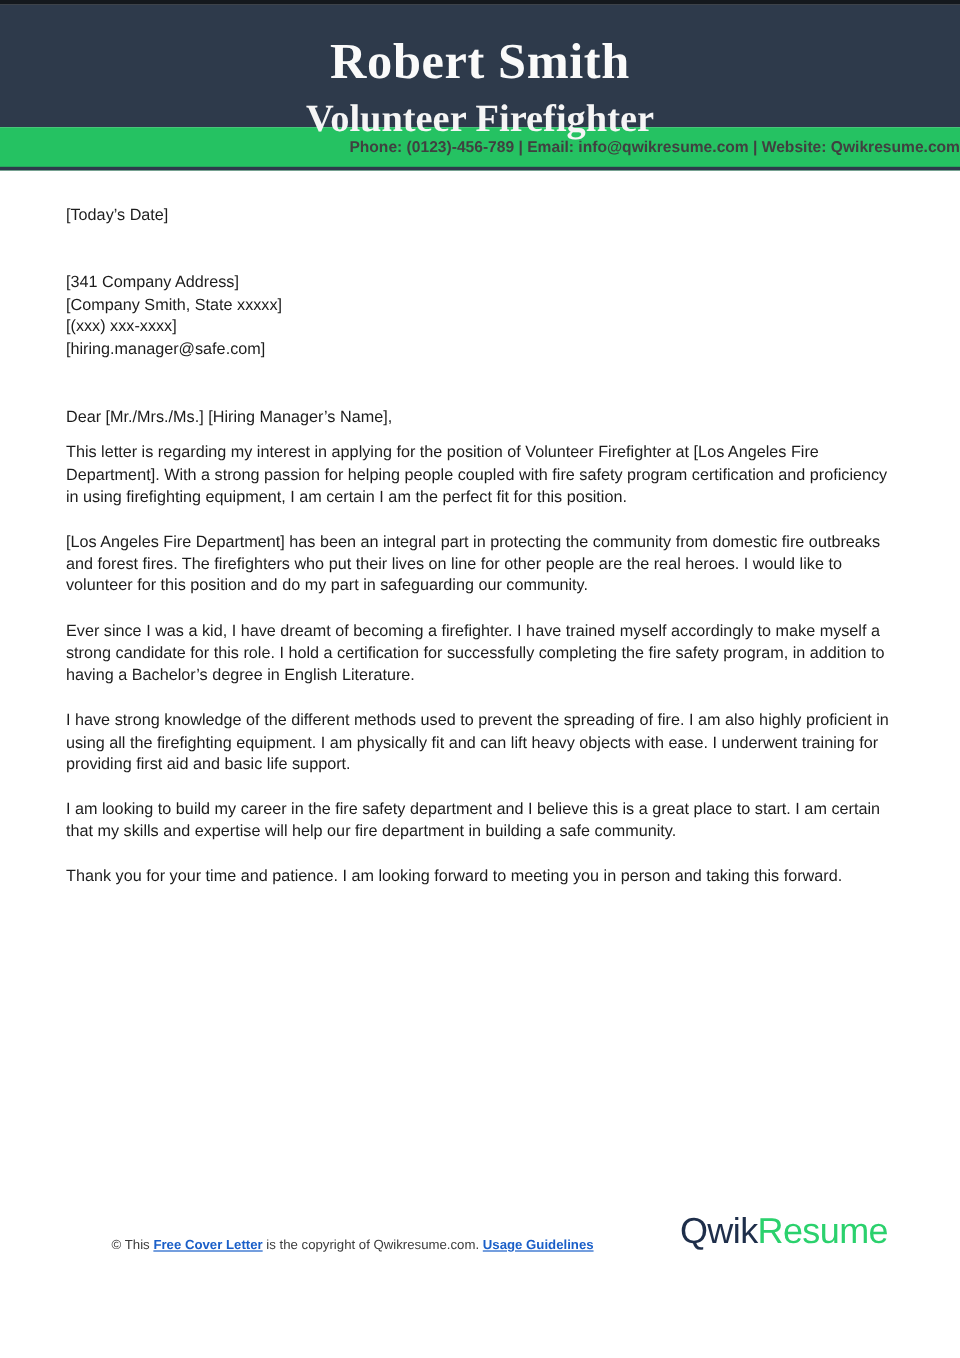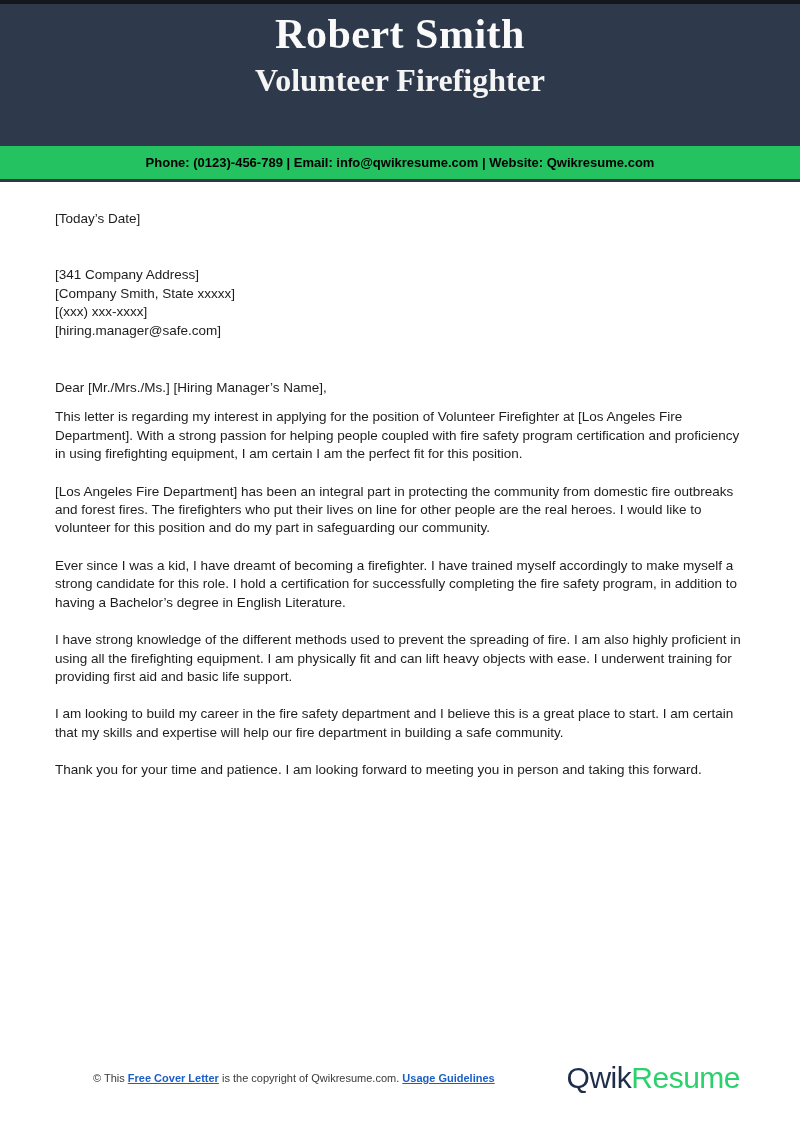--- a/index.html
+++ b/index.html
@@ -9,24 +9,24 @@
     width: 800px;
     height: 1132px;
     background: #ffffff;
     font-family: "Liberation Sans", sans-serif;
     color: #222222;
     overflow: hidden;
   }
   
   .header-top-strip { height: 4px; background: #14181d; }
   .header {
-    height: 142px;
+    height: 102px;
     background: #2e3a4b;
     text-align: center;
-    padding-top: 5px;
+    padding-top: 23px;
   }
   .header .name {
     font-family: "Liberation Serif", serif;
     font-weight: bold;
     font-size: 42px;
     line-height: 50px;
     color: #fafafa;
     letter-spacing: 0.5px;
   }
   .header .job-title {
@@ -41,43 +41,44 @@
   .contact-bar {
     height: 36px;
     background: #25c262;
     border-bottom: 3px solid #2e3a4b;
     text-align: center;
   }
   .contact-bar .contact-line {
     font-size: 13px;
     font-weight: bold;
     line-height: 33px;
-    color: #000000;
+    color: #404040;
+    text-align: right;
   }
   
   .letter-body {
     padding: 28px 55px 0 55px;
     font-size: 13.5px;
     line-height: 18.4px;
     color: #1d1d1d;
   }
   .date-line { margin-bottom: 38px; }
   .recipient-block { margin-bottom: 39px; }
   .salutation { margin-bottom: 11px; }
   .letter-body p.body-paragraph { margin: 0 0 19px 0; }
   .closing-block { margin-top: 0; }
   
   .footer {
     position: absolute;
     left: 0;
     right: 0;
-    top: 1048px;
+    top: 984px;
     height: 60px;
     display: flex;
-    align-items: center;
+    align-items: flex-end;
   }
   .footer-text {
     margin-left: 93px;
     font-size: 11px;
     color: #3a3a3a;
   }
   .footer-text a {
     color: #1a5fc8;
     font-weight: bold;
     text-decoration: underline;

